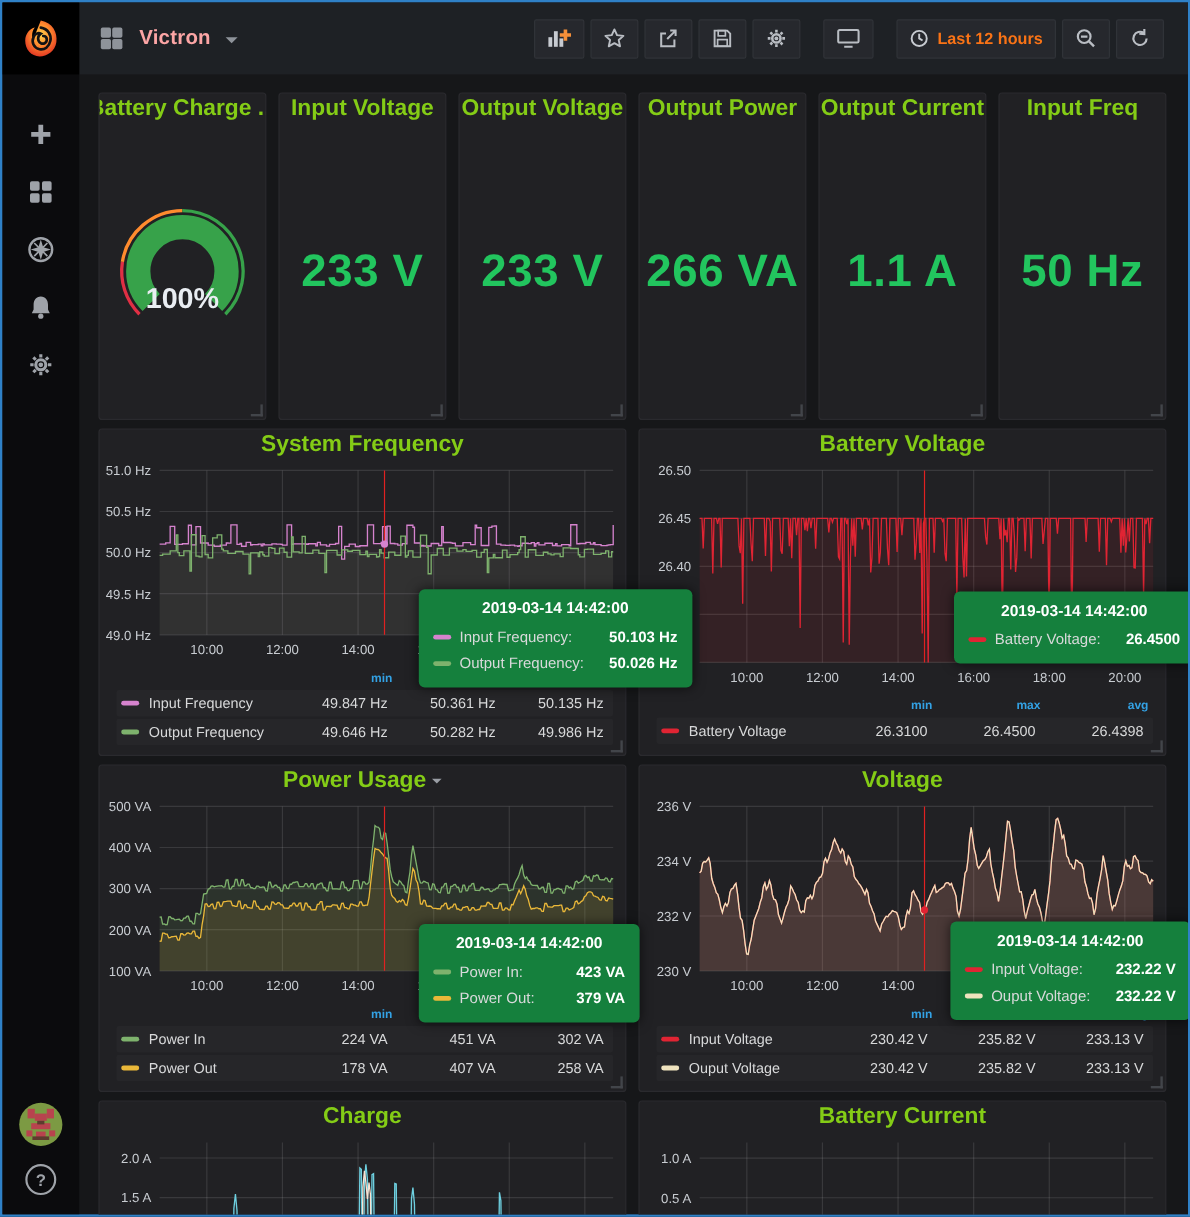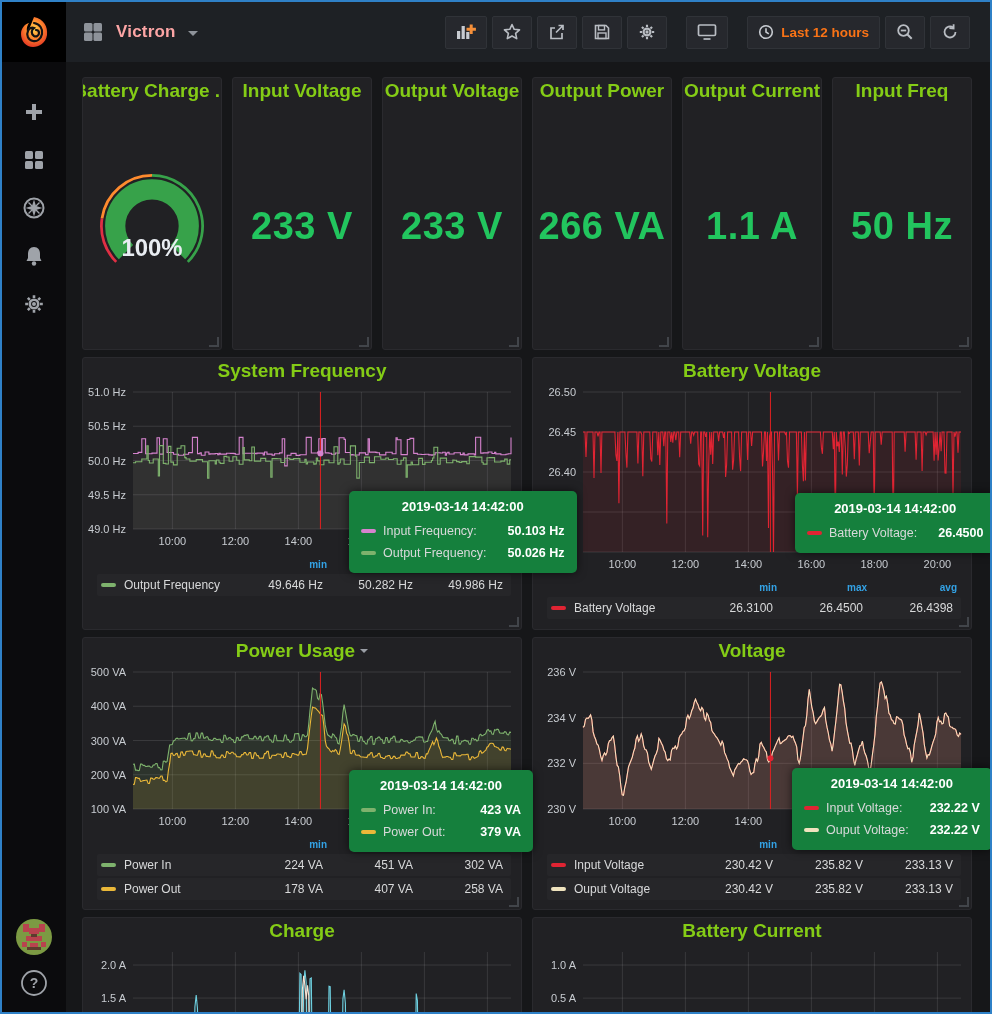--- a/index.html
+++ b/index.html
@@ -293,20 +293,29 @@
           <circle cx="237.42499999999998" cy="69.44449999999989" r="3" fill="#D683CE"></circle>
         </svg><div class="legend">
           <div class="legend-head">
             <span class="sp"></span>
             <span class="col">min</span>
             <span class="col">max</span>
             <span class="col">avg</span>
           </div>
           <div class="legend-row">
             <span class="lab">
+              <span class="sw" style="background: rgb(214, 131, 206);"></span>
+              <span>Input Frequency</span>
+            </span>
+            <span class="v">49.847 Hz</span>
+            <span class="v">50.361 Hz</span>
+            <span class="v">50.135 Hz</span>
+          </div>
+          <div class="legend-row">
+            <span class="lab">
               <span class="sw" style="background: rgb(126, 178, 109);"></span>
               <span>Output Frequency</span>
             </span>
             <span class="v">49.646 Hz</span>
             <span class="v">50.282 Hz</span>
             <span class="v">49.986 Hz</span>
           </div>
         </div><div class="resize-h"></div></div>
       <div class="panel"><div class="panel-title">
           <span>Battery Voltage</span>

